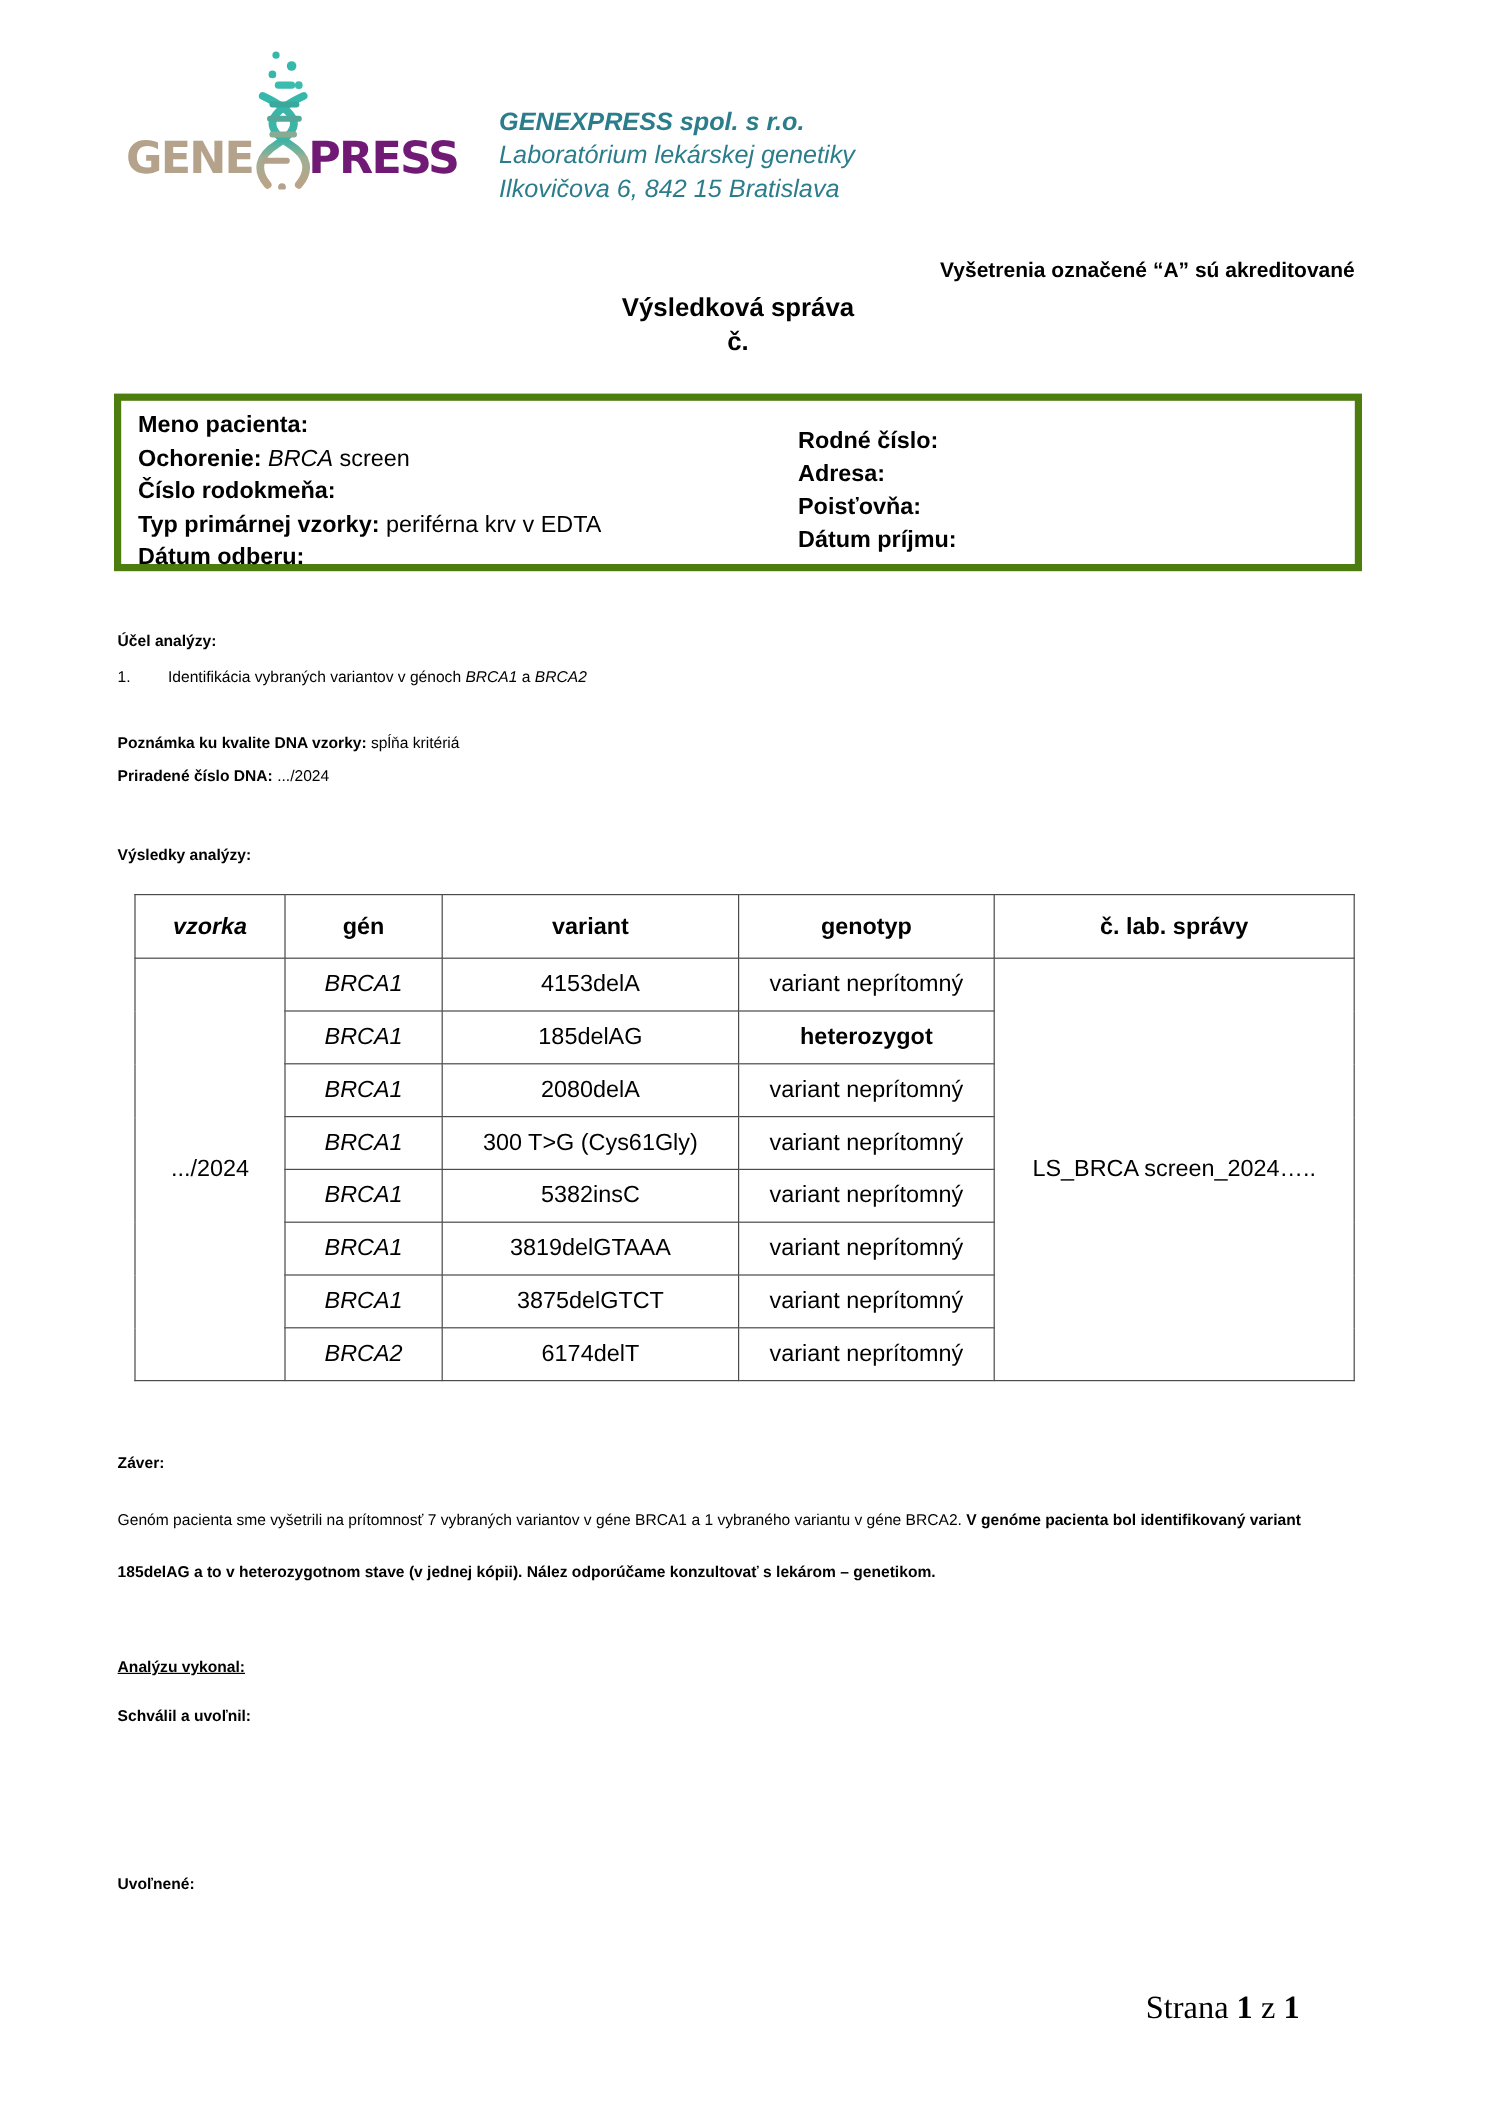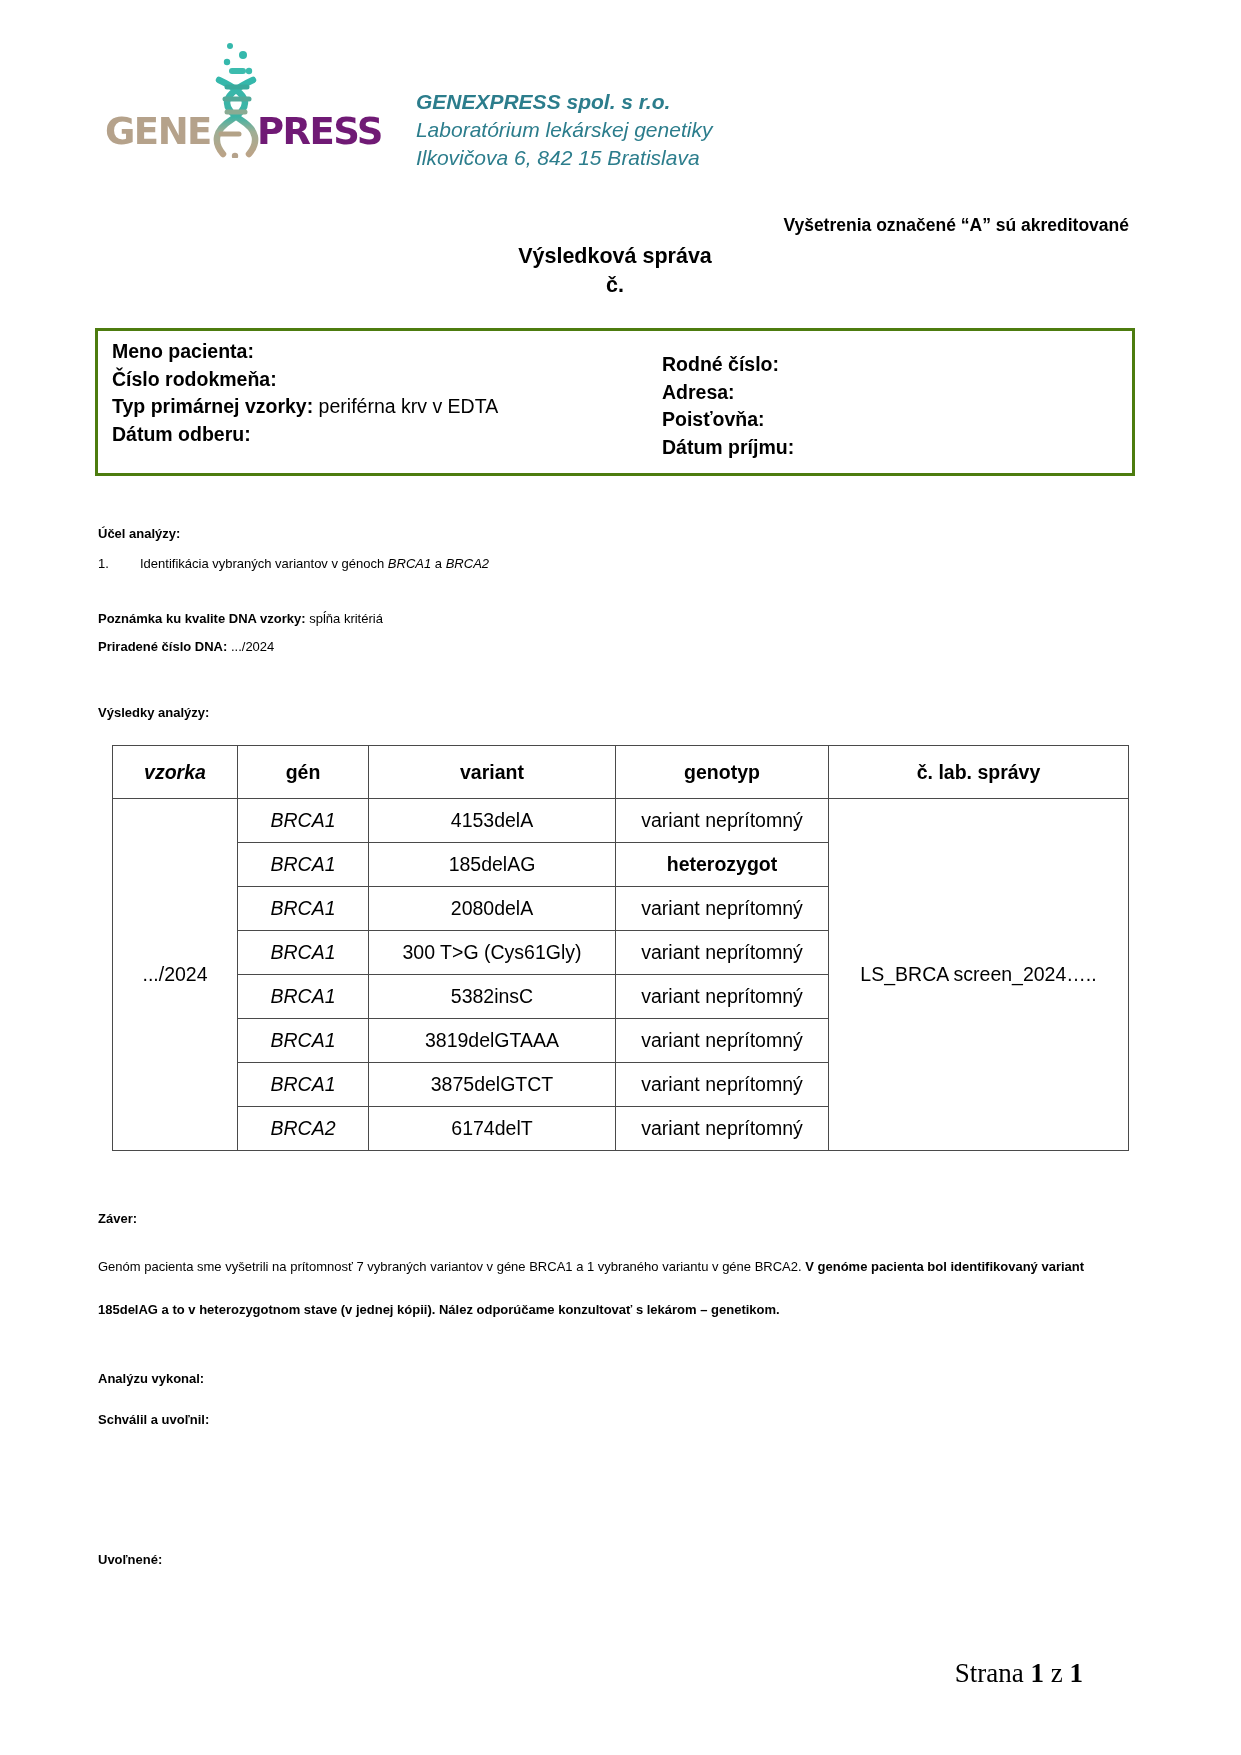--- a/index.html
+++ b/index.html
@@ -37,21 +37,21 @@
   .title-block {
     margin-left:95px; width:1040px;
     text-align:center; font-weight:bold; font-size:21.5px; line-height:29px;
     margin-top:6px;
   }
 
   
   .patient-box {
     box-sizing:border-box;
     margin:28px 0 0 95px; width:1040px; height:148px;
-    border:3px solid #4d7c0f;
+    border:6px solid #4d7c0f;
     display:flex; padding:7px 0 0 14px;
     font-size:19.5px;
   }
   .pcol-left  { width:550px; }
   .pcol-right { flex:1; padding-top:13px; }
   .pline { line-height:27.5px; white-space:nowrap; }
   .pline b { font-weight:bold; }
   .it { font-style:italic; }
 
   
@@ -79,21 +79,21 @@
   .th-vzorka { font-style:italic; }
   .cell-gene { font-style:italic; }
   .cell-bold { font-weight:bold; }
   .cell-report, .cell-sample { white-space:nowrap; }
 
   
   .zaver-heading { margin-top:56px; line-height:24px; }
   .zaver-text { margin-top:14px; width:990px; line-height:43px; }
   .zaver-text b { font-weight:bold; }
 
-  .sig1 { margin-top:36px; font-weight:bold; line-height:24px; }
+  .sig1 { margin-top:46px; font-weight:bold; line-height:24px;text-decoration:underline; }
   .sig2 { margin-top:17px; font-weight:bold; line-height:24px; }
   .released { margin-top:116px; font-weight:bold; line-height:24px; }
 
   .page-footer {
     position:absolute; right:158px; bottom:66px;
     font-family:"Liberation Serif", serif; font-size:27px;
   }
   .page-footer b { font-weight:bold; }
 </style>
 </head>
@@ -138,20 +138,21 @@
   <div class="accreditation">Vyšetrenia označené “A” sú akreditované</div>
 
   <div class="title-block">
     <div>Výsledková správa</div>
     <div>č.</div>
   </div>
 
   <div class="patient-box">
     <div class="pcol-left">
       <div class="pline"><b>Meno pacienta:</b></div>
+      <div class="pline"><b>Ochorenie:</b> <span class="it">BRCA</span><span> screen</span></div>
       <div class="pline"><b>Číslo rodokmeňa:</b></div>
       <div class="pline"><b>Typ primárnej vzorky:</b><span> periférna krv v EDTA</span></div>
       <div class="pline"><b>Dátum odberu:</b></div>
     </div>
     <div class="pcol-right">
       <div class="pline"><b>Rodné číslo:</b></div>
       <div class="pline"><b>Adresa:</b></div>
       <div class="pline"><b>Poisťovňa:</b></div>
       <div class="pline"><b>Dátum príjmu:</b></div>
     </div>

